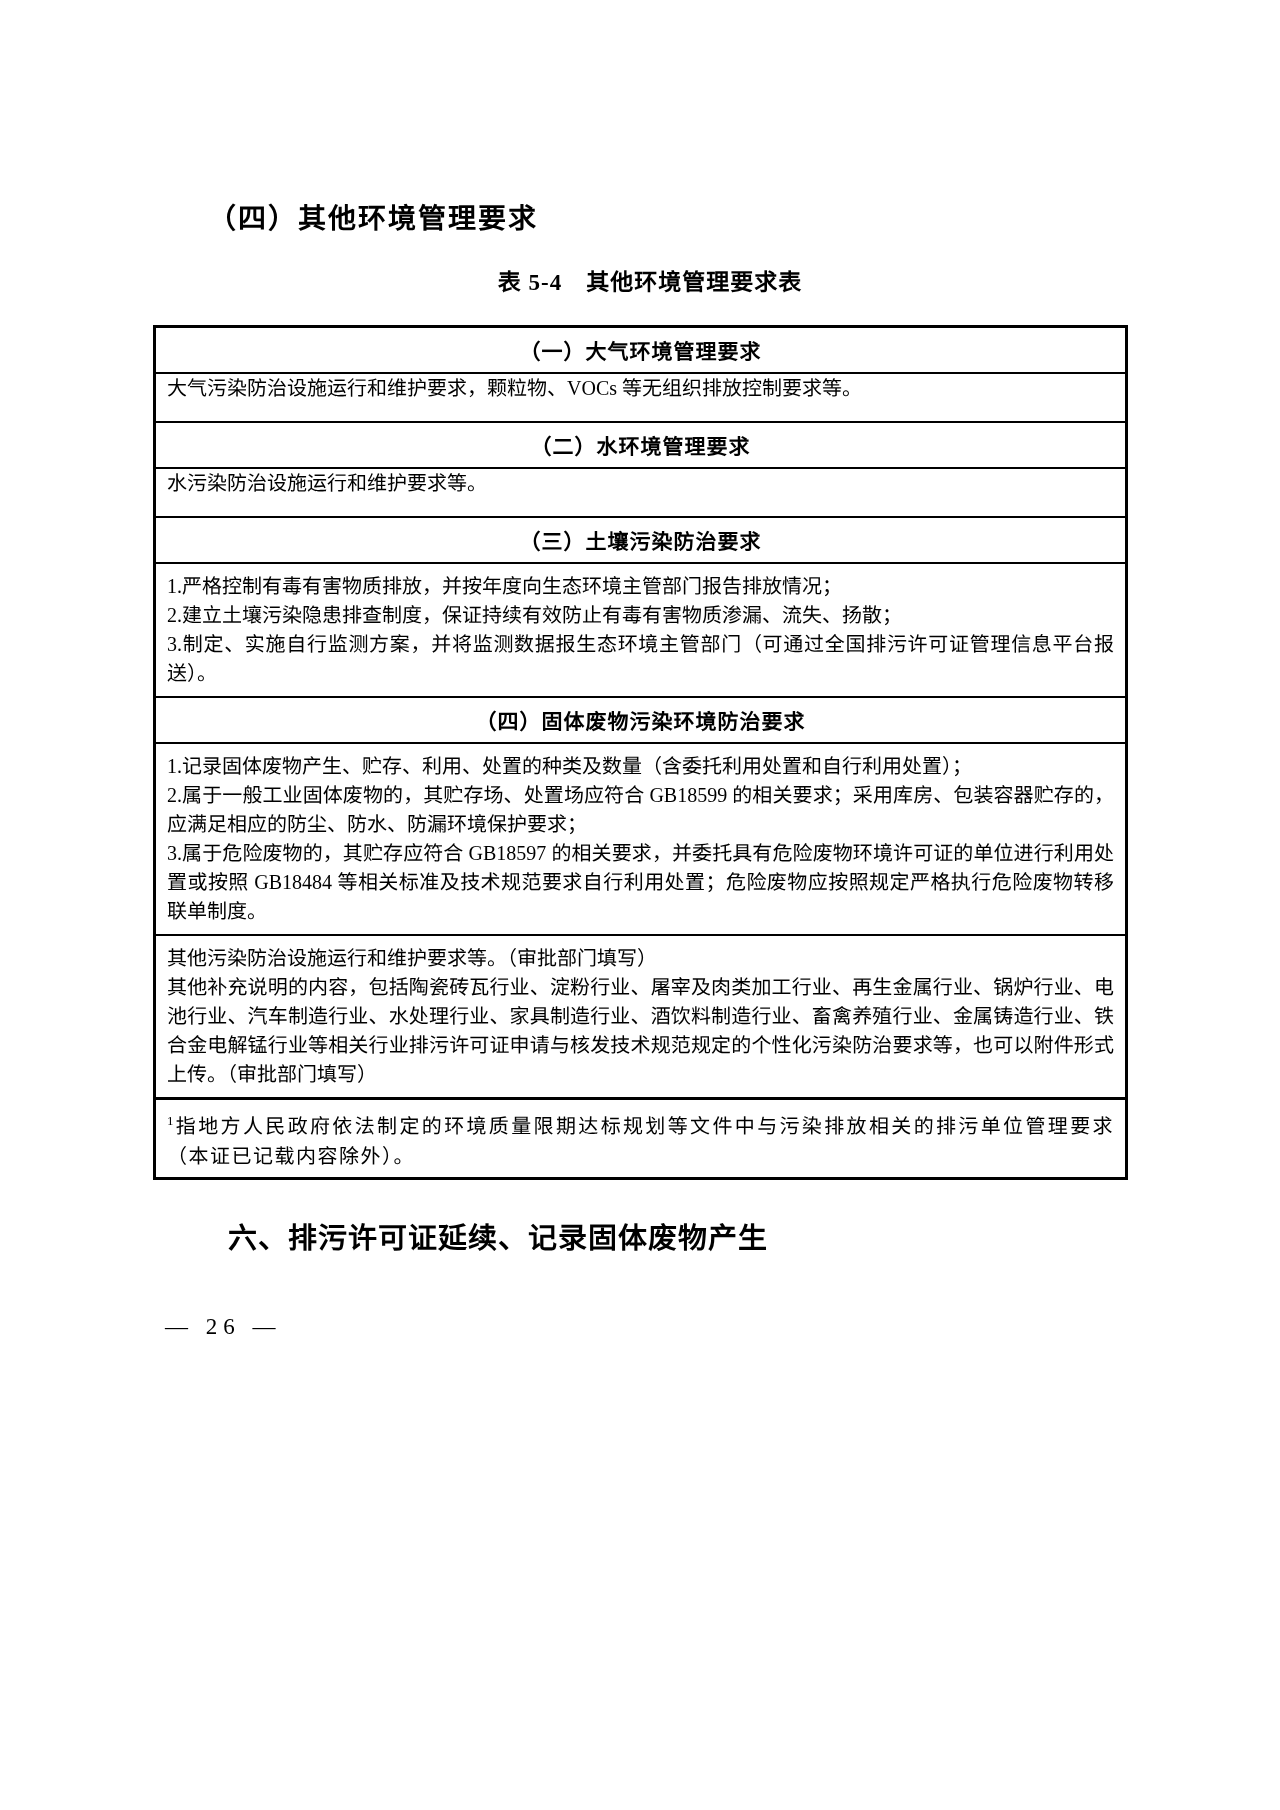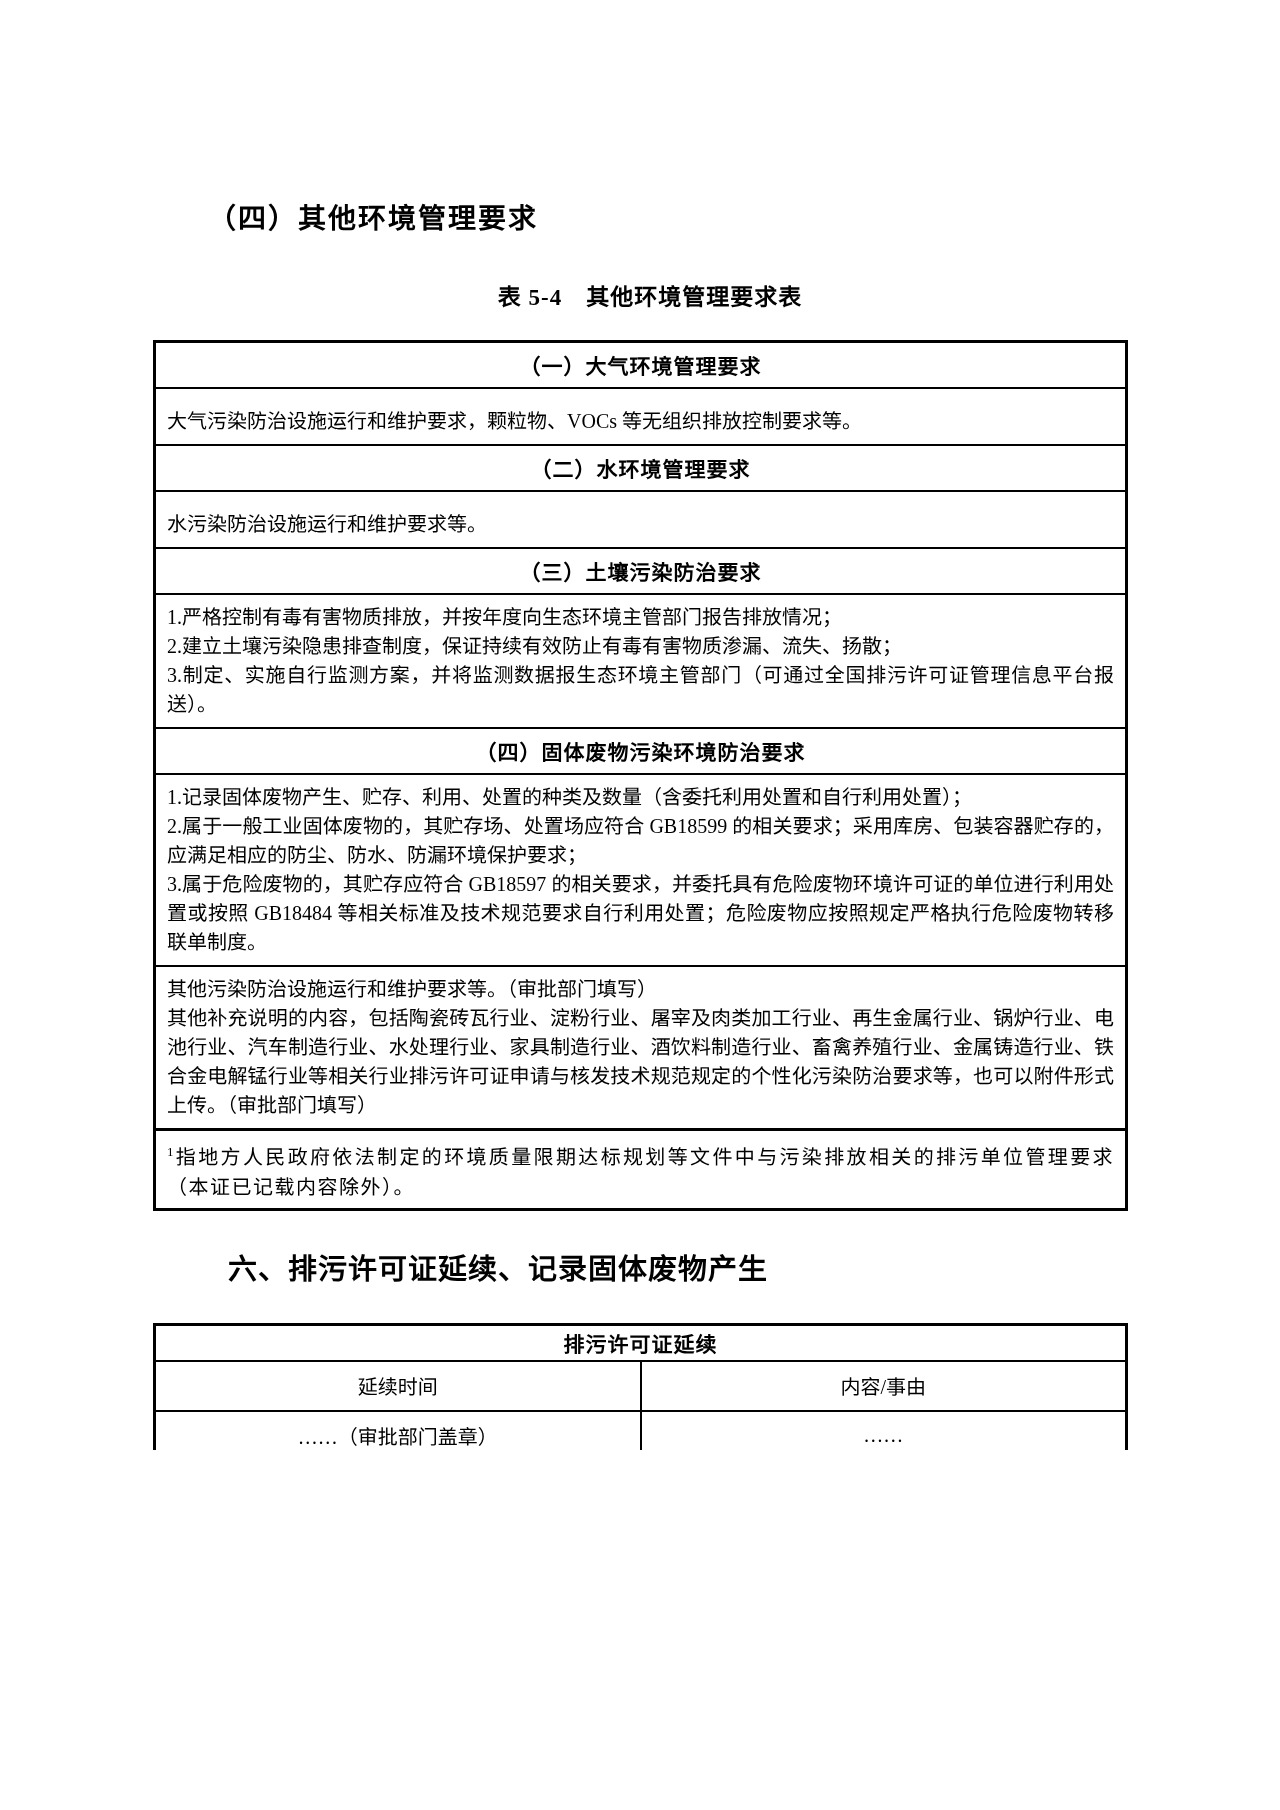--- a/index.html
+++ b/index.html
@@ -21,21 +21,21 @@
     font-weight: bold;
     letter-spacing: 2px;
     font-family: "Liberation Serif", "DejaVu Serif", serif;
   }
   .table-caption {
     text-align: center;
     font-weight: bold;
     font-size: 23px;
     letter-spacing: 1px;
   }
-  .caption-1 { margin-top: 42px; padding-left: 20px; }
+  .caption-1 { margin-top: 27px; padding-left: 20px; }
   .caption-2 { margin-top: 20px; }
 
   table.doc-table {
     border-collapse: collapse;
     margin-left: 153px;
     width: 975px;
     table-layout: fixed;
   }
   table.doc-table, table.doc-table th, table.doc-table td {
     border: 2px solid #000;
@@ -50,21 +50,21 @@
     height: 46px;
     letter-spacing: 1px;
   }
   .t1 td {
     font-size: 20px;
     line-height: 29px;
     text-align: justify;
     padding: 8px 11px;
     vertical-align: top;
   }
-  .t1 td.single-line { height: 49px; padding-top: 18px; }
+  .t1 td.single-line { height: 49px; padding-top: 0; }
   .t1 sup { font-size: 13px; font-weight: bold; }
   .t1 .footnote-cell {
     border-top-width: 3px;
     font-size: 20px;
     line-height: 31px;
     letter-spacing: 1.5px;
     padding: 5px 11px;
   }
   .t1 .footnote-cell sup { font-size: 13px; font-weight: normal; }
 
@@ -156,42 +156,16 @@
         <td class="footnote-cell">
           <sup>1</sup><span>指地方人民政府依法制定的环境质量限期达标规划等文件中与污染排放相关的排污单位管理要求（本证已记载内容除外）。</span>
         </td>
       </tr>
     </tbody>
   </table>
 
   <div class="heading-sec6">六、排污许可证延续、记录固体废物产生</div>
 
 
-  <table class="doc-table t2">
-    <tbody>
-      <tr>
-        <th colspan="2">排污许可证延续</th>
-      </tr>
-      <tr>
-        <td class="col-time">延续时间</td>
-        <td>内容/事由</td>
-      </tr>
-      <tr>
-        <td class="col-time">……（审批部门盖章）</td>
-        <td>……</td>
-      </tr>
-      <tr class="row-empty">
-        <td class="col-time"></td>
-        <td></td>
-      </tr>
-      <tr class="sep-top">
-        <th colspan="2">排污许可证变更</th>
-      </tr>
-      <tr class="row-last">
-        <td class="col-time">变更时间</td>
-        <td>内容/事由</td>
-      </tr>
-    </tbody>
-  </table>
 
   <div class="page-number">— 26 —</div>
 
 </div>
 
 </body></html>

